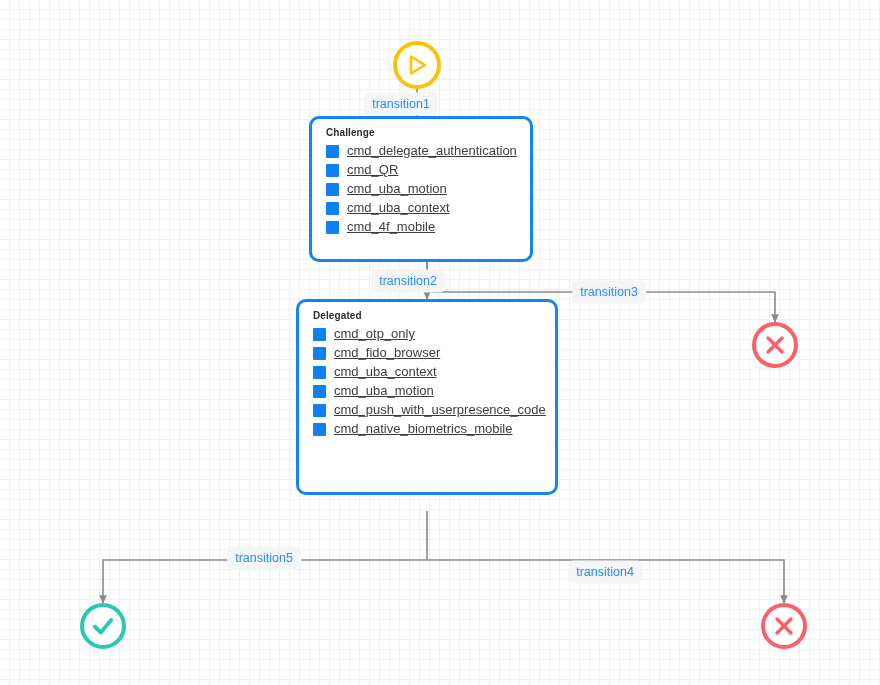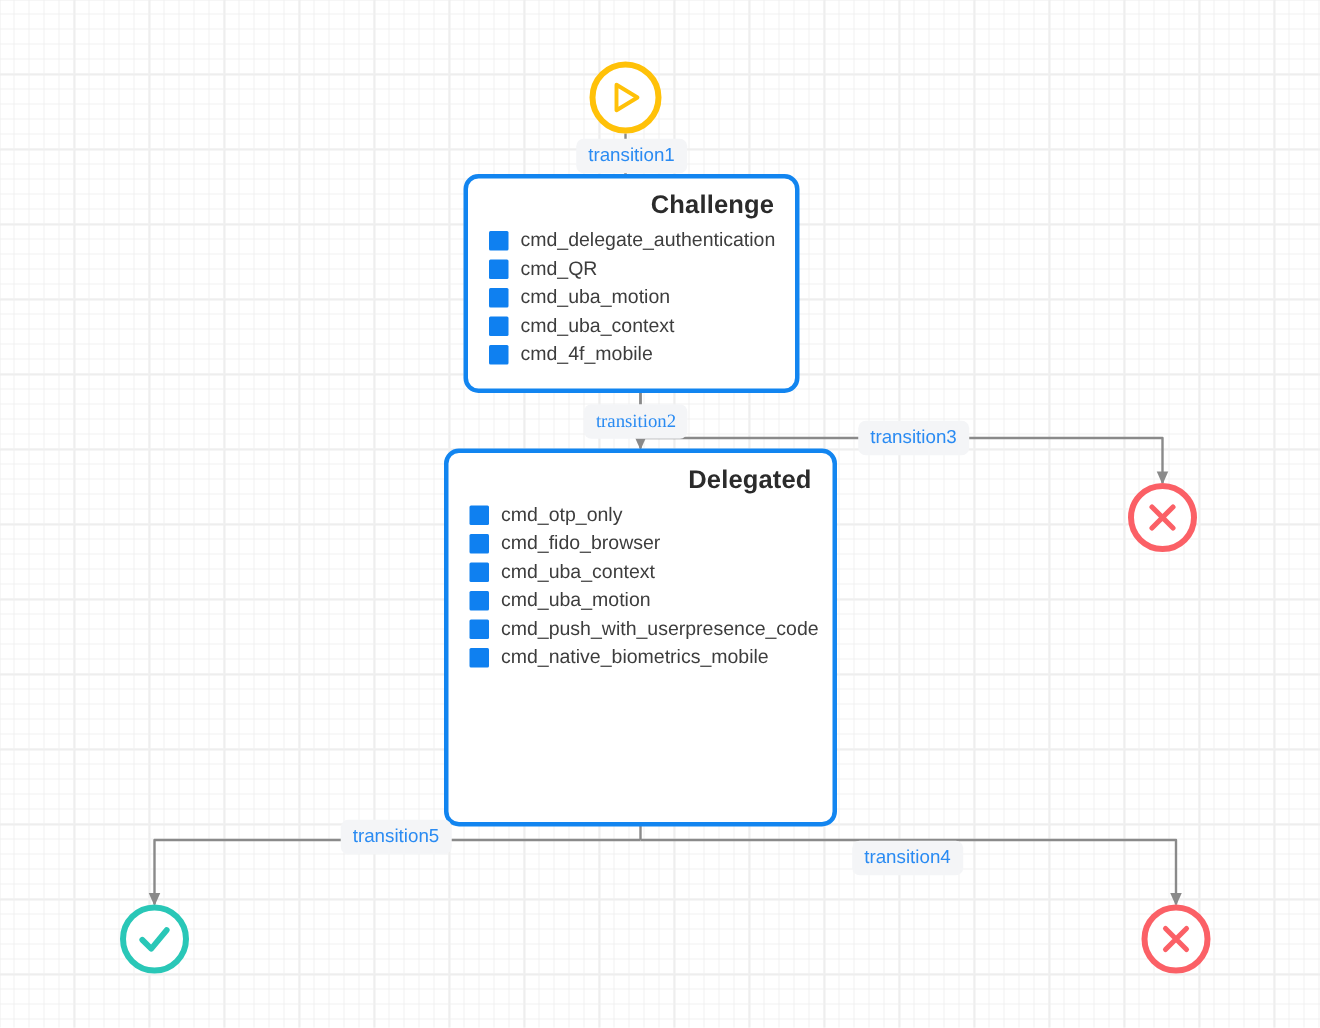--- a/index.html
+++ b/index.html
@@ -48,22 +48,22 @@
   
   .state-box {
     position: absolute;
     background: #ffffff;
     border: 3px solid #1285f0;
     border-radius: 10px;
     box-sizing: border-box;
     padding: 8px 14px 10px 14px;
   }
   .state-title {
-    text-align: right;
-    font-size: 17px;
+    text-align: left;
+    font-size: 10px;
     font-weight: bold;
     color: #2b2b2b;
     margin-bottom: 5px;
     letter-spacing: 0.1px;
   }
   .state-row {
     display: flex;
     align-items: center;
     margin: 2px 0 3px 0;
   }
@@ -73,20 +73,21 @@
     background: #0f80f0;
     flex: 0 0 auto;
     margin-right: 8px;
     border-radius: 1px;
   }
   .row-label {
     font-size: 13px;
     color: #3d3d3d;
     white-space: nowrap;
     line-height: 16px;
+    text-decoration: underline;
   }
 
   
   .node-circle {
     position: absolute;
     border-radius: 50%;
     box-sizing: border-box;
     background: #ffffff;
     display: flex;
     align-items: center;
@@ -164,21 +165,21 @@
     <div class="state-row">
       <span class="row-swatch"></span>
       <span class="row-label">cmd_uba_context</span>
     </div>
     <div class="state-row">
       <span class="row-swatch"></span>
       <span class="row-label">cmd_4f_mobile</span>
     </div>
   </div>
 
-  <div class="state-box" style="left:296px; top:299px; width:262px; height:252px;">
+  <div class="state-box" style="left:296px; top:299px; width:262px; height:196px;">
     <div class="state-title">Delegated</div>
 
     <div class="state-row">
       <span class="row-swatch"></span>
       <span class="row-label">cmd_otp_only</span>
     </div>
     <div class="state-row">
       <span class="row-swatch"></span>
       <span class="row-label">cmd_fido_browser</span>
     </div>
@@ -211,23 +212,23 @@
       <path d="M 4.5 12.5 L 10 18 L 19.5 6.5" fill="none" stroke="#29c7b7" stroke-width="3.6" stroke-linecap="round" stroke-linejoin="round"></path>
     </svg>
   </div>
 
   <div class="node-circle node-error" style="left:761px; top:603px; width:46px; height:46px;">
     <svg width="24" height="24" viewBox="0 0 24 24">
       <path d="M 5 5 L 19 19 M 19 5 L 5 19" fill="none" stroke="#fb6066" stroke-width="3.4" stroke-linecap="round"></path>
     </svg>
   </div>
 
-  <div class="edge-label" style="left:421px; top:104px;">transition1</div>
-
-  <div class="edge-label" style="left:424px; top:281px;font-family:Liberation Serif, serif;">transition2</div>
+  <div class="edge-label" style="left:401px; top:104px;">transition1</div>
+
+  <div class="edge-label" style="left:408px; top:281px;">transition2</div>
 
   <div class="edge-label" style="left:598px; top:292px;margin-left:11px;">transition3</div>
 
   <div class="edge-label" style="left:605px; top:572px;">transition4</div>
 
   <div class="edge-label" style="left:264px; top:558px;">transition5</div>
 
 </div>
 
 </body></html>

